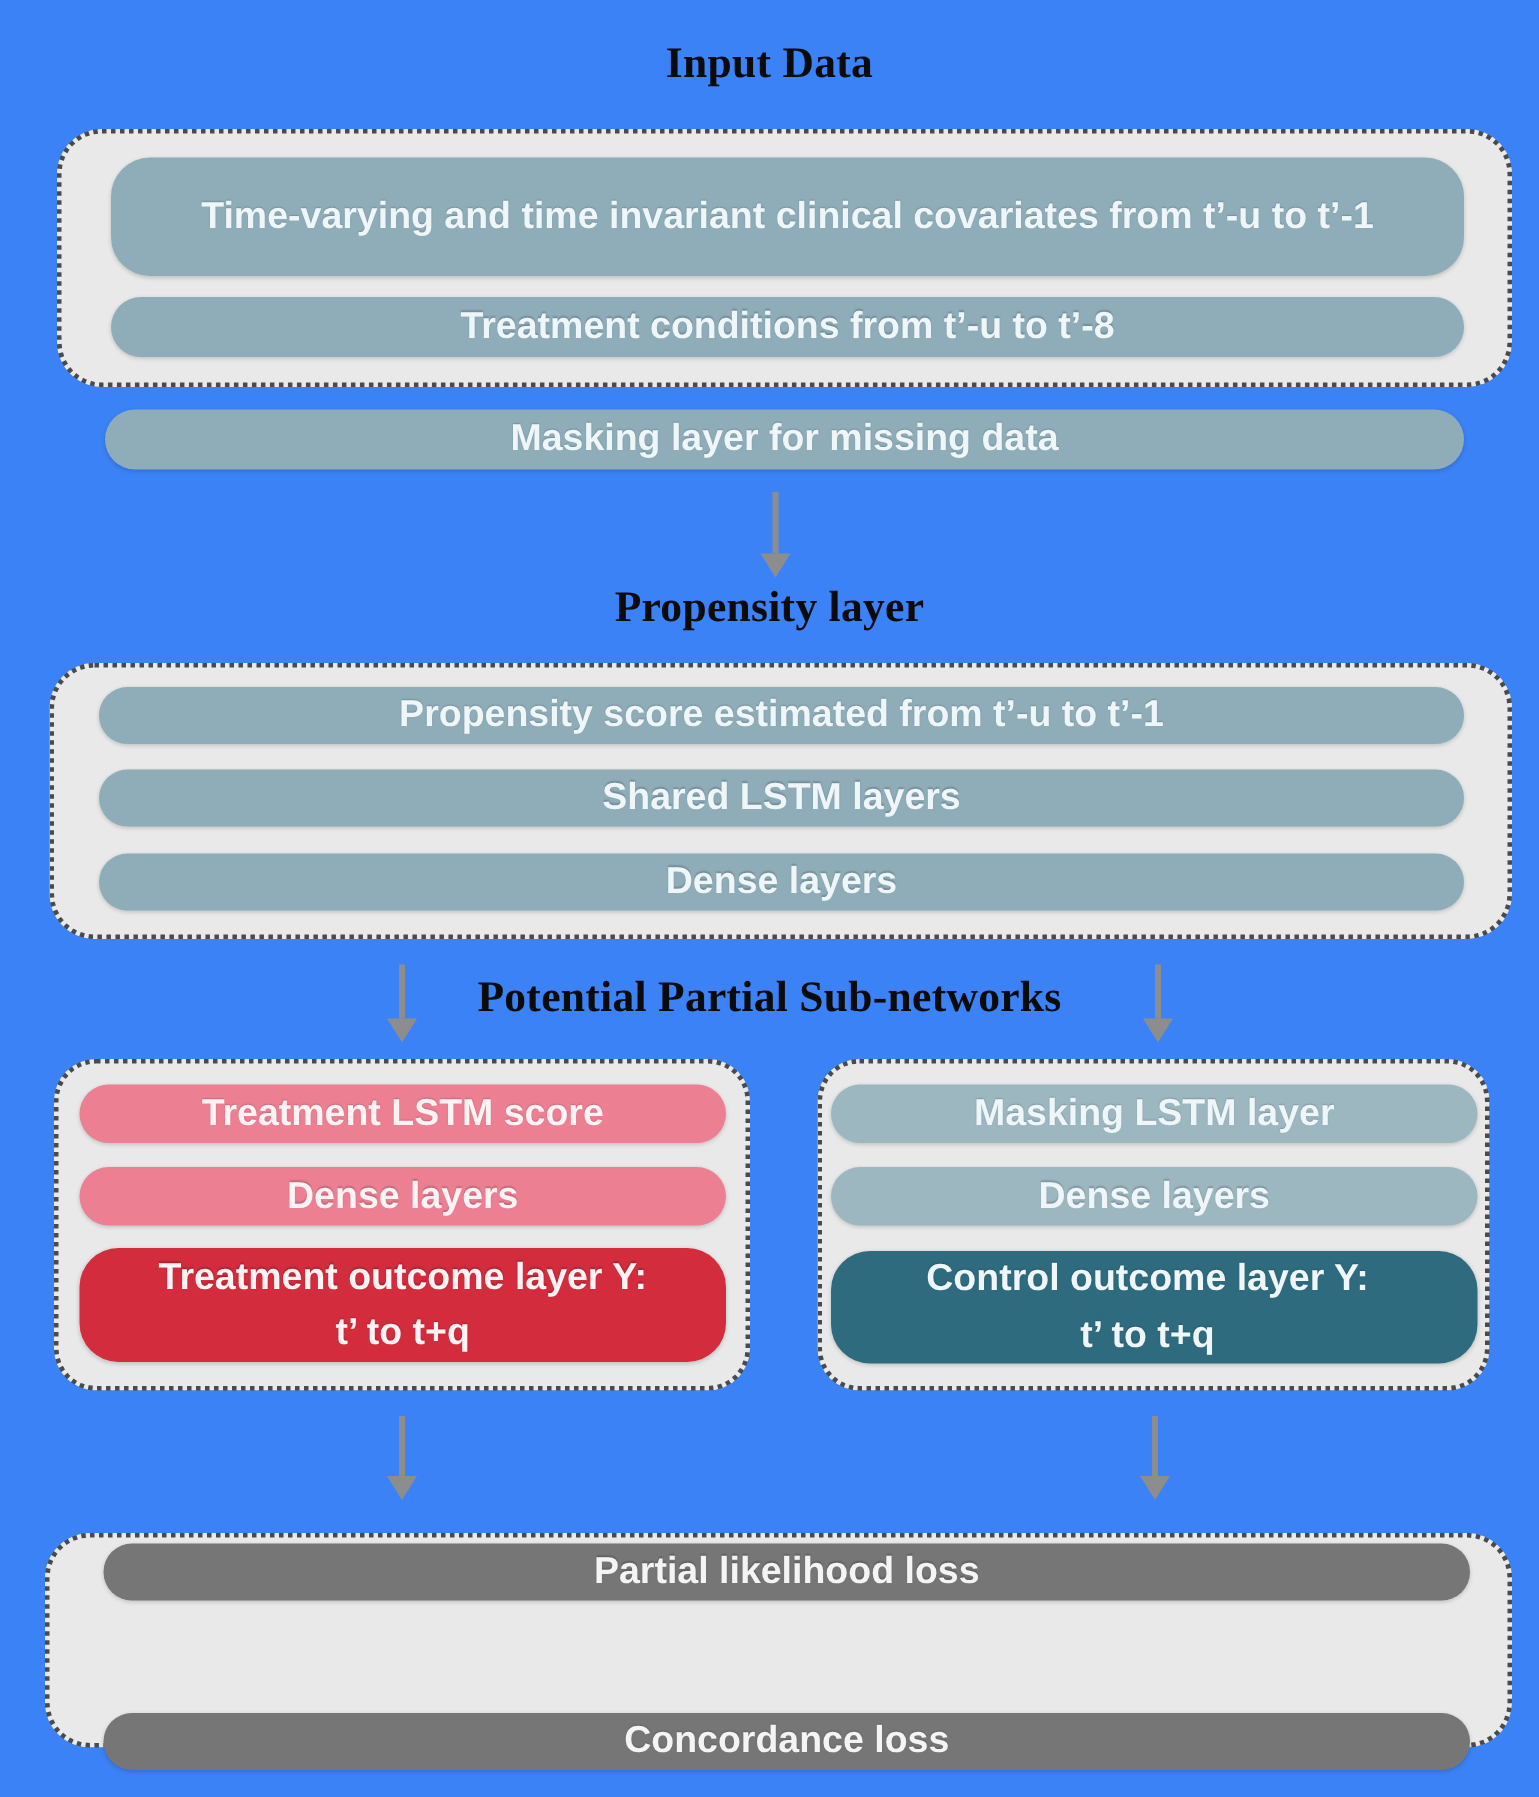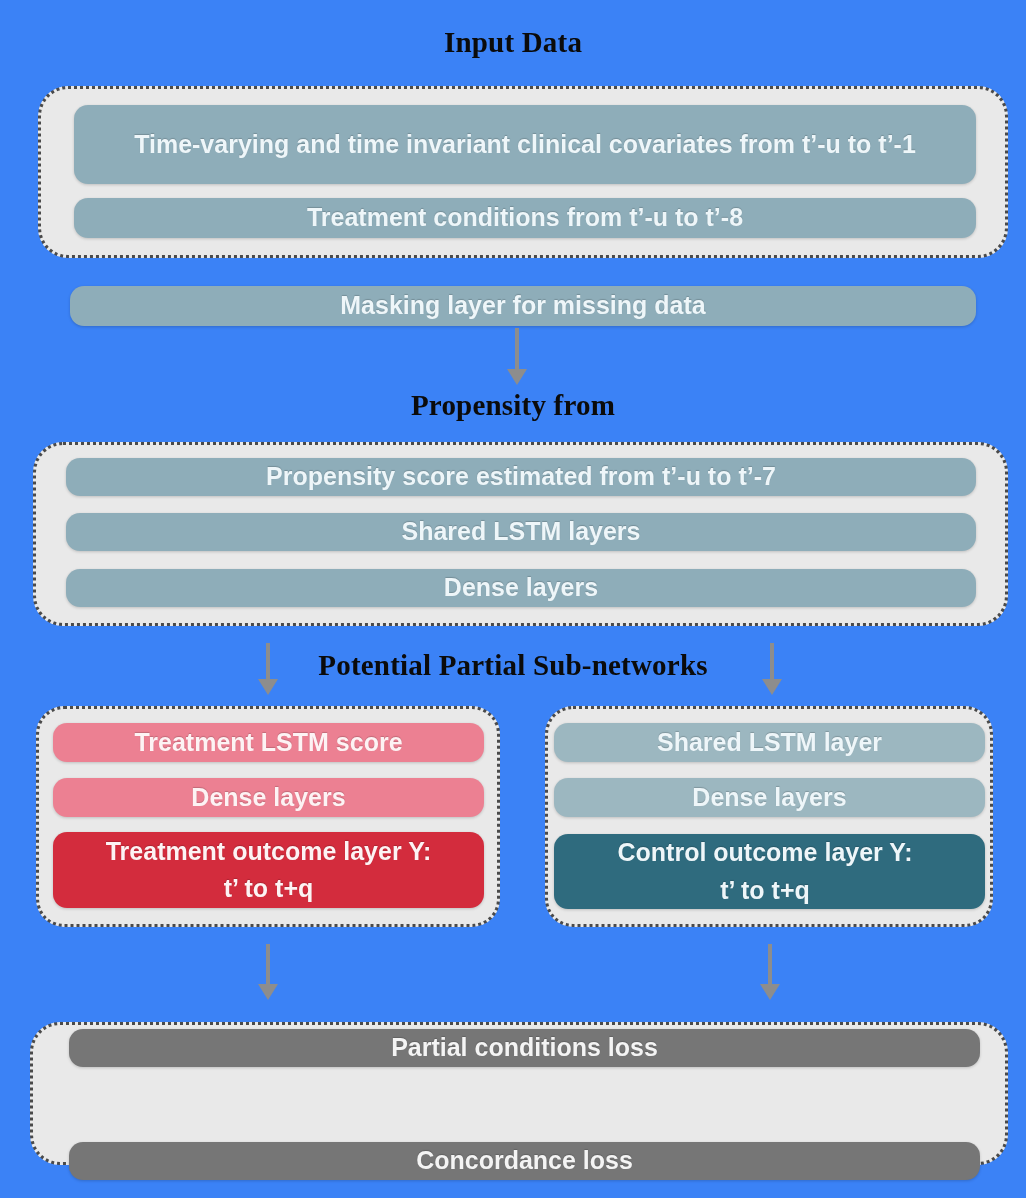--- a/index.html
+++ b/index.html
@@ -36,21 +36,21 @@
   }
   .panel-input { left: 38px;  top: 86px;   width: 970px; height: 172px; }
   .panel-prop  { left: 33px;  top: 442px;  width: 975px; height: 184px; }
   .panel-treat { left: 36px;  top: 706px;  width: 464px; height: 221px; border-radius: 28px; }
   .panel-ctrl  { left: 545px; top: 706px;  width: 448px; height: 221px; border-radius: 28px; }
   .panel-loss  { left: 30px;  top: 1022px; width: 978px; height: 143px; }
 
   .pill {
     position: absolute;
     box-sizing: border-box;
-    border-radius: 14px;
+    border-radius: 26px;
     display: flex;
     align-items: center;
     justify-content: center;
     text-align: center;
     padding: 0 20px;
     font-weight: 700;
     font-size: 25px;
     line-height: 1.5;
     color: #eef6f9;
     white-space: pre-line;
@@ -60,21 +60,21 @@
   .steel     { background: #8eadb9; }
   .lightblue { background: #9cb7c0; }
   .teal      { background: #2f6b7e; }
   .pink      { background: #ec8092; color: #fdf3f4; }
   .red       { background: #d32c3d; color: #fdf3f4; }
   .gray      { background: #767676; color: #f4f4f4; }
 
   
   .p-cov     { left: 74px;  top: 105px; width: 902px; height: 79px; }
   .p-treatc  { left: 74px;  top: 198px; width: 902px; height: 40px; }
-  .p-mask    { left: 70px;  top: 286px; width: 906px; height: 40px; }
+  .p-mask    { left: 70px;  top: 273px; width: 906px; height: 40px; }
   
   .p-score   { left: 66px;  top: 458px; width: 910px; height: 38px; }
   .p-shared  { left: 66px;  top: 513px; width: 910px; height: 38px; }
   .p-dense1  { left: 66px;  top: 569px; width: 910px; height: 38px; }
   
   .p-tlstm   { left: 53px;  top: 723px; width: 431px; height: 39px; }
   .p-tdense  { left: 53px;  top: 778px; width: 431px; height: 39px; }
   .p-tout    { left: 53px;  top: 832px; width: 431px; height: 76px; }
   
   .p-clstm   { left: 554px; top: 723px; width: 431px; height: 39px; }
@@ -108,55 +108,55 @@
   <div class="pill steel p-cov">Time-varying  and time invariant clinical covariates from t’-u to t’-1</div>
   <div class="pill steel p-treatc">Treatment conditions from t’-u to t’-8</div>
 
   <div class="pill steel p-mask">Masking layer for missing data</div>
 
   <div class="arrow a1">
     <div class="shaft"></div>
     <div class="head"></div>
   </div>
 
-  <h2 class="sec-title t-prop">Propensity from</h2>
+  <h2 class="sec-title t-prop">Propensity layer</h2>
 
   <div class="panel panel-prop"></div>
-  <div class="pill steel p-score">Propensity score estimated from t’-u to t’-7</div>
+  <div class="pill steel p-score">Propensity score estimated from t’-u to t’-1</div>
   <div class="pill steel p-shared">Shared LSTM layers</div>
   <div class="pill steel p-dense1">Dense layers</div>
 
   <div class="arrow a2">
     <div class="shaft"></div>
     <div class="head"></div>
   </div>
   <h2 class="sec-title t-outcome">Potential Partial Sub-networks</h2>
   <div class="arrow a3">
     <div class="shaft"></div>
     <div class="head"></div>
   </div>
 
   <div class="panel panel-treat"></div>
   <div class="pill pink p-tlstm">Treatment LSTM score</div>
   <div class="pill pink p-tdense">Dense layers</div>
   <div class="pill red p-tout">Treatment outcome layer Y:
 t’ to t+q</div>
 
   <div class="panel panel-ctrl"></div>
-  <div class="pill lightblue p-clstm">Shared LSTM layer</div>
+  <div class="pill lightblue p-clstm">Masking LSTM layer</div>
   <div class="pill lightblue p-cdense">Dense layers</div>
   <div class="pill teal p-cout">Control outcome layer Y:
 t’ to t+q</div>
 
   <div class="arrow a4">
     <div class="shaft"></div>
     <div class="head"></div>
   </div>
   <div class="arrow a5">
     <div class="shaft"></div>
     <div class="head"></div>
   </div>
 
   <div class="panel panel-loss"></div>
-  <div class="pill gray p-plik">Partial conditions loss</div>
+  <div class="pill gray p-plik">Partial likelihood loss</div>
   <div class="pill gray p-conc">Concordance loss</div>
 
 </div>
 
 </body></html>

